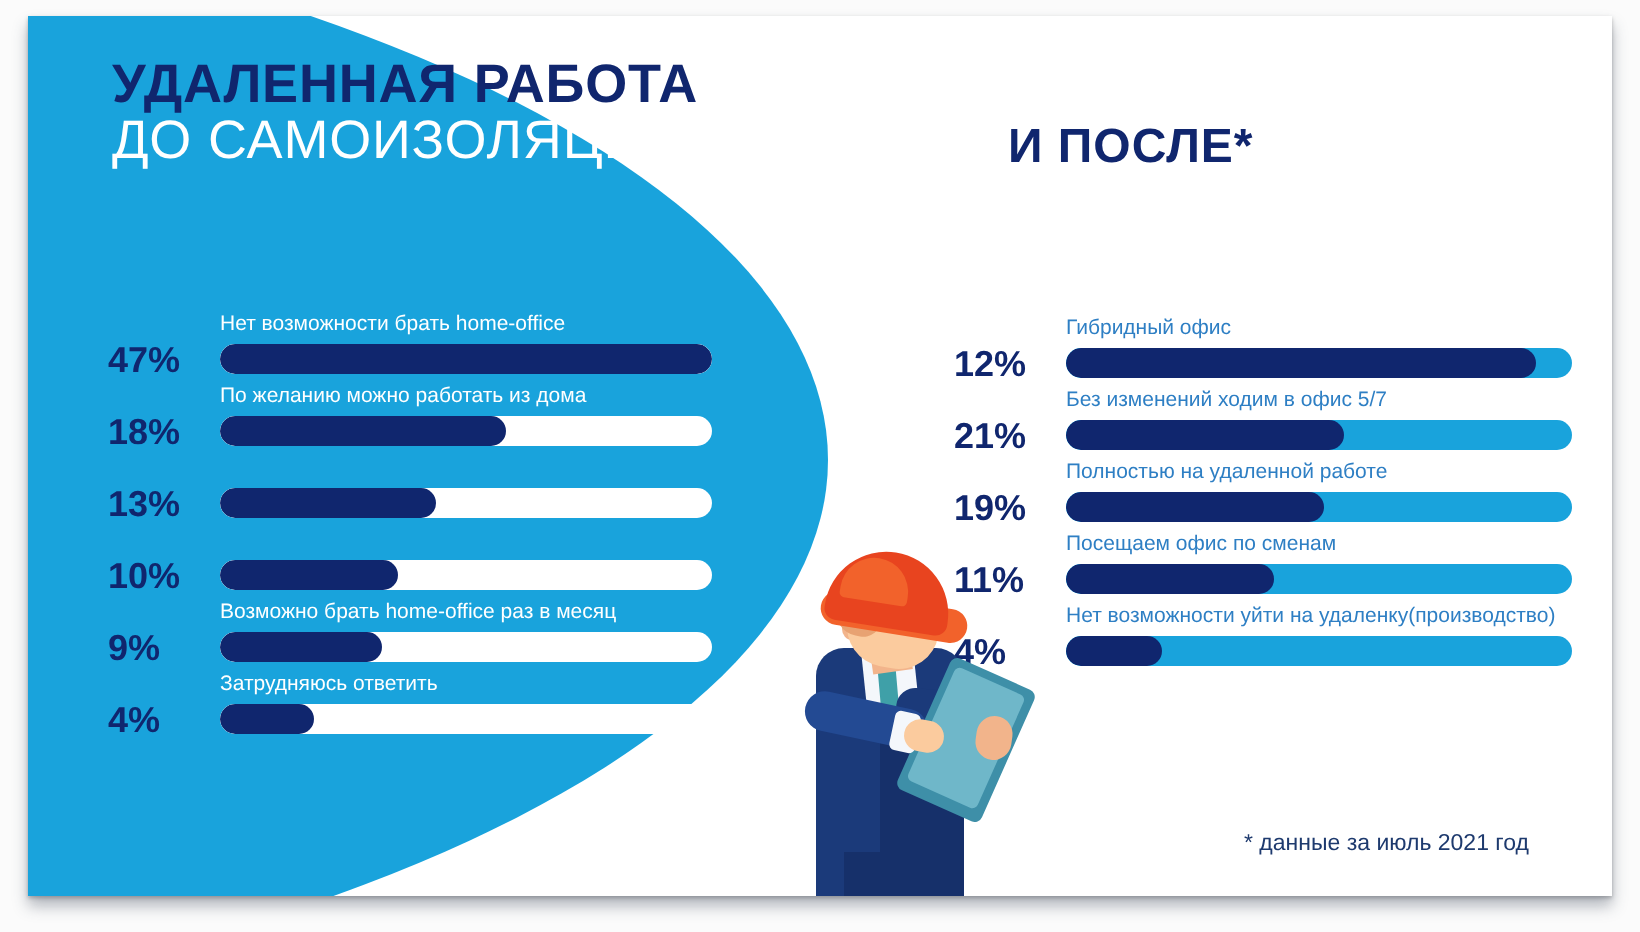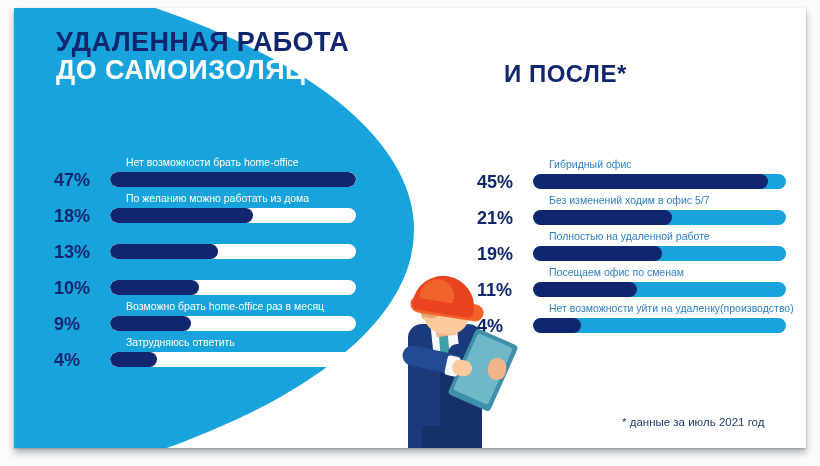--- a/index.html
+++ b/index.html
@@ -33,41 +33,41 @@
 
   
   .title-left{
     position:absolute;left:42px;top:20px;width:330px;
     line-height:1.04;letter-spacing:.4px;
   }
   .title-left .l1{
     display:block;font-size:27px;font-weight:bold;color:#10266E;
   }
   .title-left .l2{
-    display:block;font-size:27px;font-weight:bold;color:#ffffff;
+    display:block;font-size:27px;font-weight:normal;color:#ffffff;
   }
   .title-right{
     position:absolute;left:490px;top:52px;
     font-size:24px;font-weight:bold;color:#10266E;letter-spacing:.5px;
   }
 
   
   .col{position:absolute;}
   .col-left{left:40px;top:148px;width:310px;}
   .col-right{left:463px;top:150px;width:320px;}
 
   .row{position:relative;height:36px;}
   .row .pct{
     position:absolute;left:0;width:46px;
     font-size:18px;font-weight:bold;color:#10266E;
     top:14px;
   }
   .row .lbl{
     position:absolute;left:56px;top:0px;
-    font-size:10.5px;white-space:nowrap;margin-left:16px;
+    font-size:10.5px;white-space:nowrap;
   }
   .col-left .lbl{color:#ffffff;}
   .col-right .lbl{color:#2E7FC4;}
 
   .track{
     position:absolute;left:56px;top:16px;height:15px;
     border-radius:8px;overflow:hidden;
   }
   .col-left .track{width:246px;background:#ffffff;}
   .col-right .track{width:253px;background:#19A3DC;}
@@ -221,21 +221,21 @@
         <div class="track">
           <div class="fill" style="width:19%"></div>
         </div>
       </div>
 
     </div>
 
     <div class="col col-right">
 
       <div class="row">
-        <div class="pct">45%</div>
+        <div class="pct">12%</div>
         <div class="lbl">Гибридный офис</div>
         <div class="track">
           <div class="fill" style="width:93%"></div>
         </div>
       </div>
 
       <div class="row">
         <div class="pct">21%</div>
         <div class="lbl">Без изменений ходим в офис 5/7</div>
         <div class="track">

